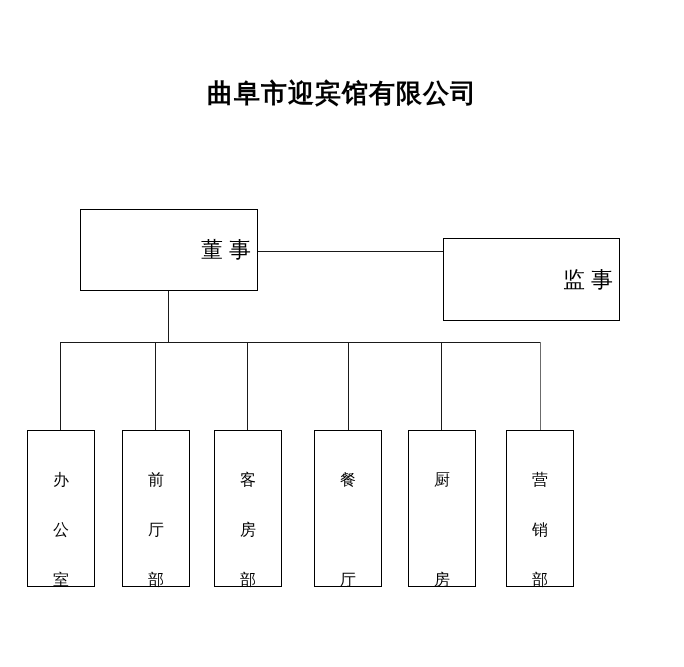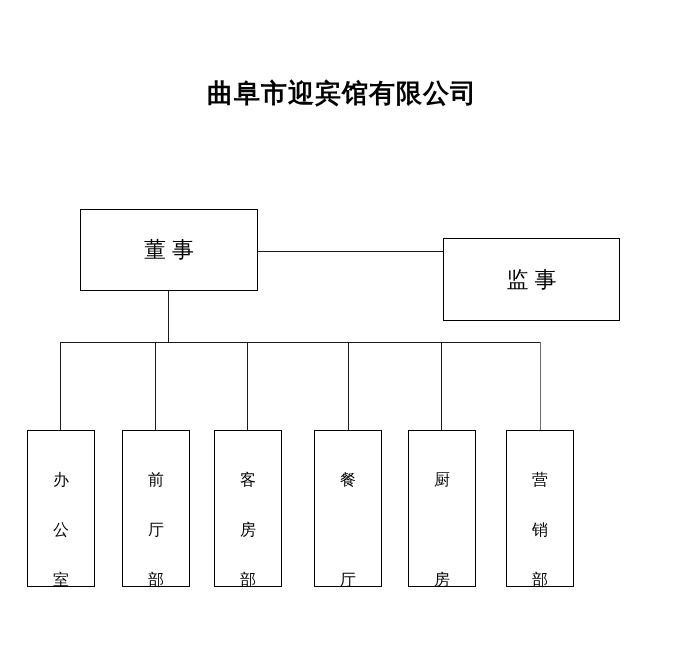--- a/index.html
+++ b/index.html
@@ -39,21 +39,21 @@
     box-sizing: border-box;
     border: 1px solid #000000;
     background: #ffffff;
     color: #000000;
   }
 
   
   .node-top {
     display: flex;
     align-items: center;
-    justify-content: center;
+    justify-content: flex-end;
     font-size: 22px;
     letter-spacing: 6px;
     text-indent: 6px;
     font-family: "DejaVu Serif", "Liberation Serif", serif;
   }
 
   
   .node-dept {
     display: block;
     text-align: center;

